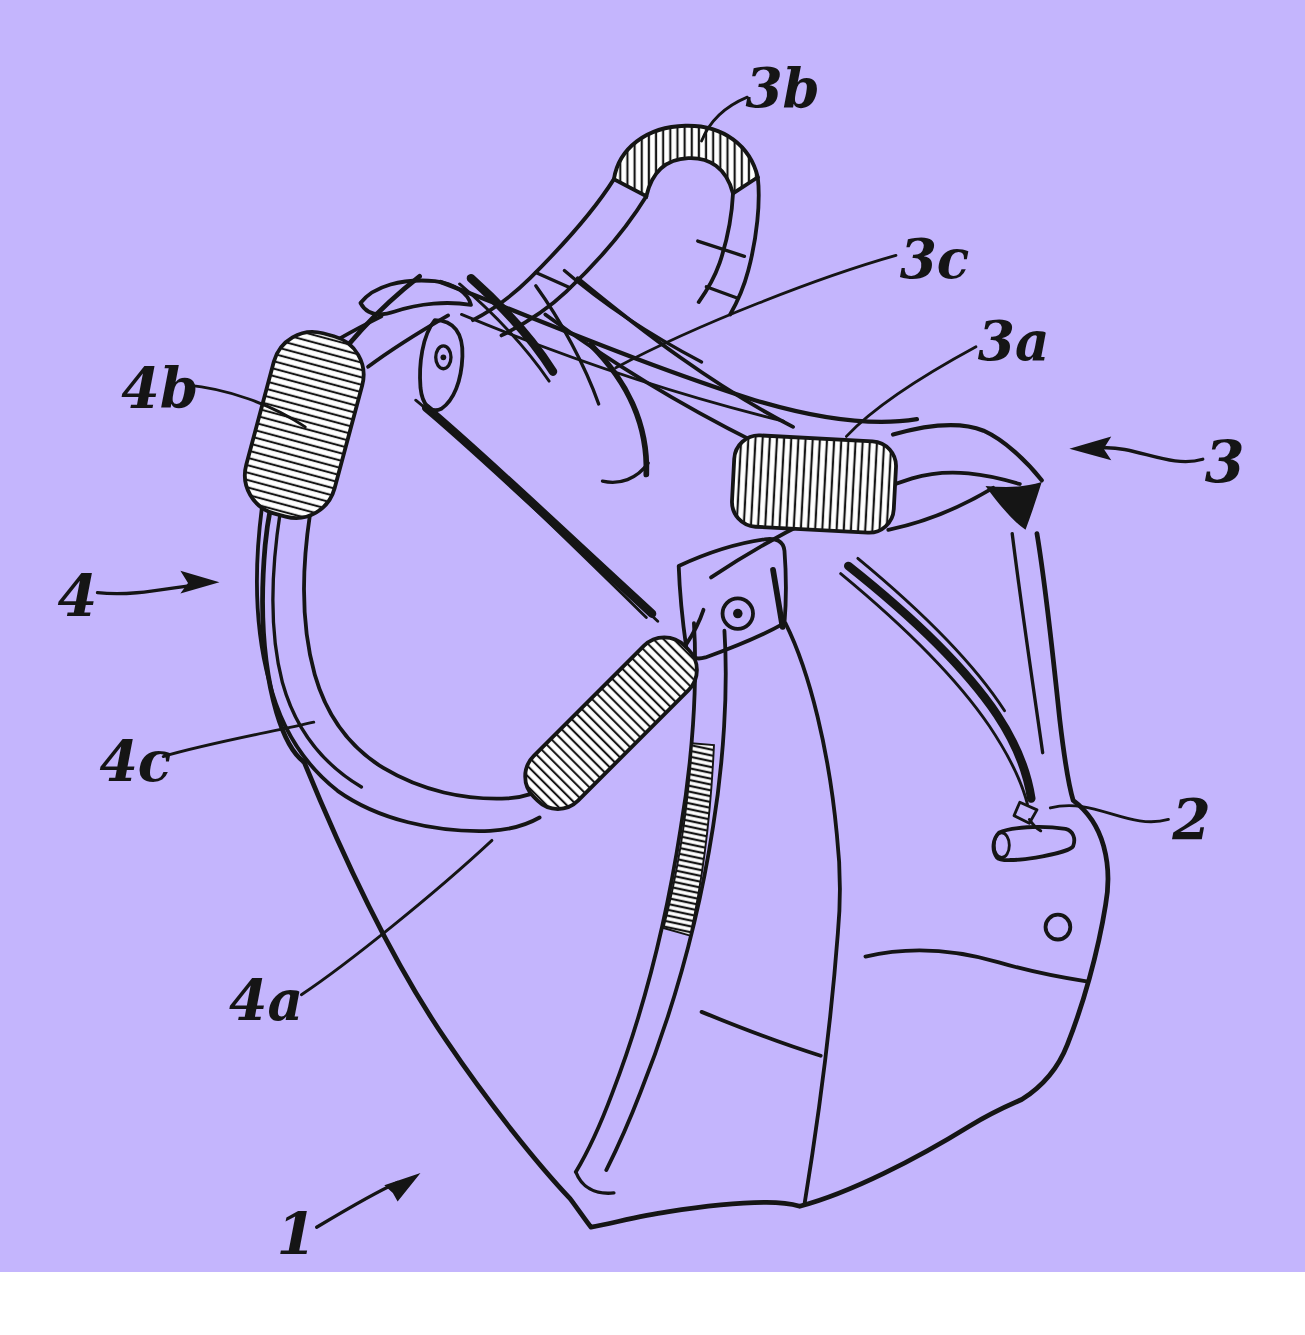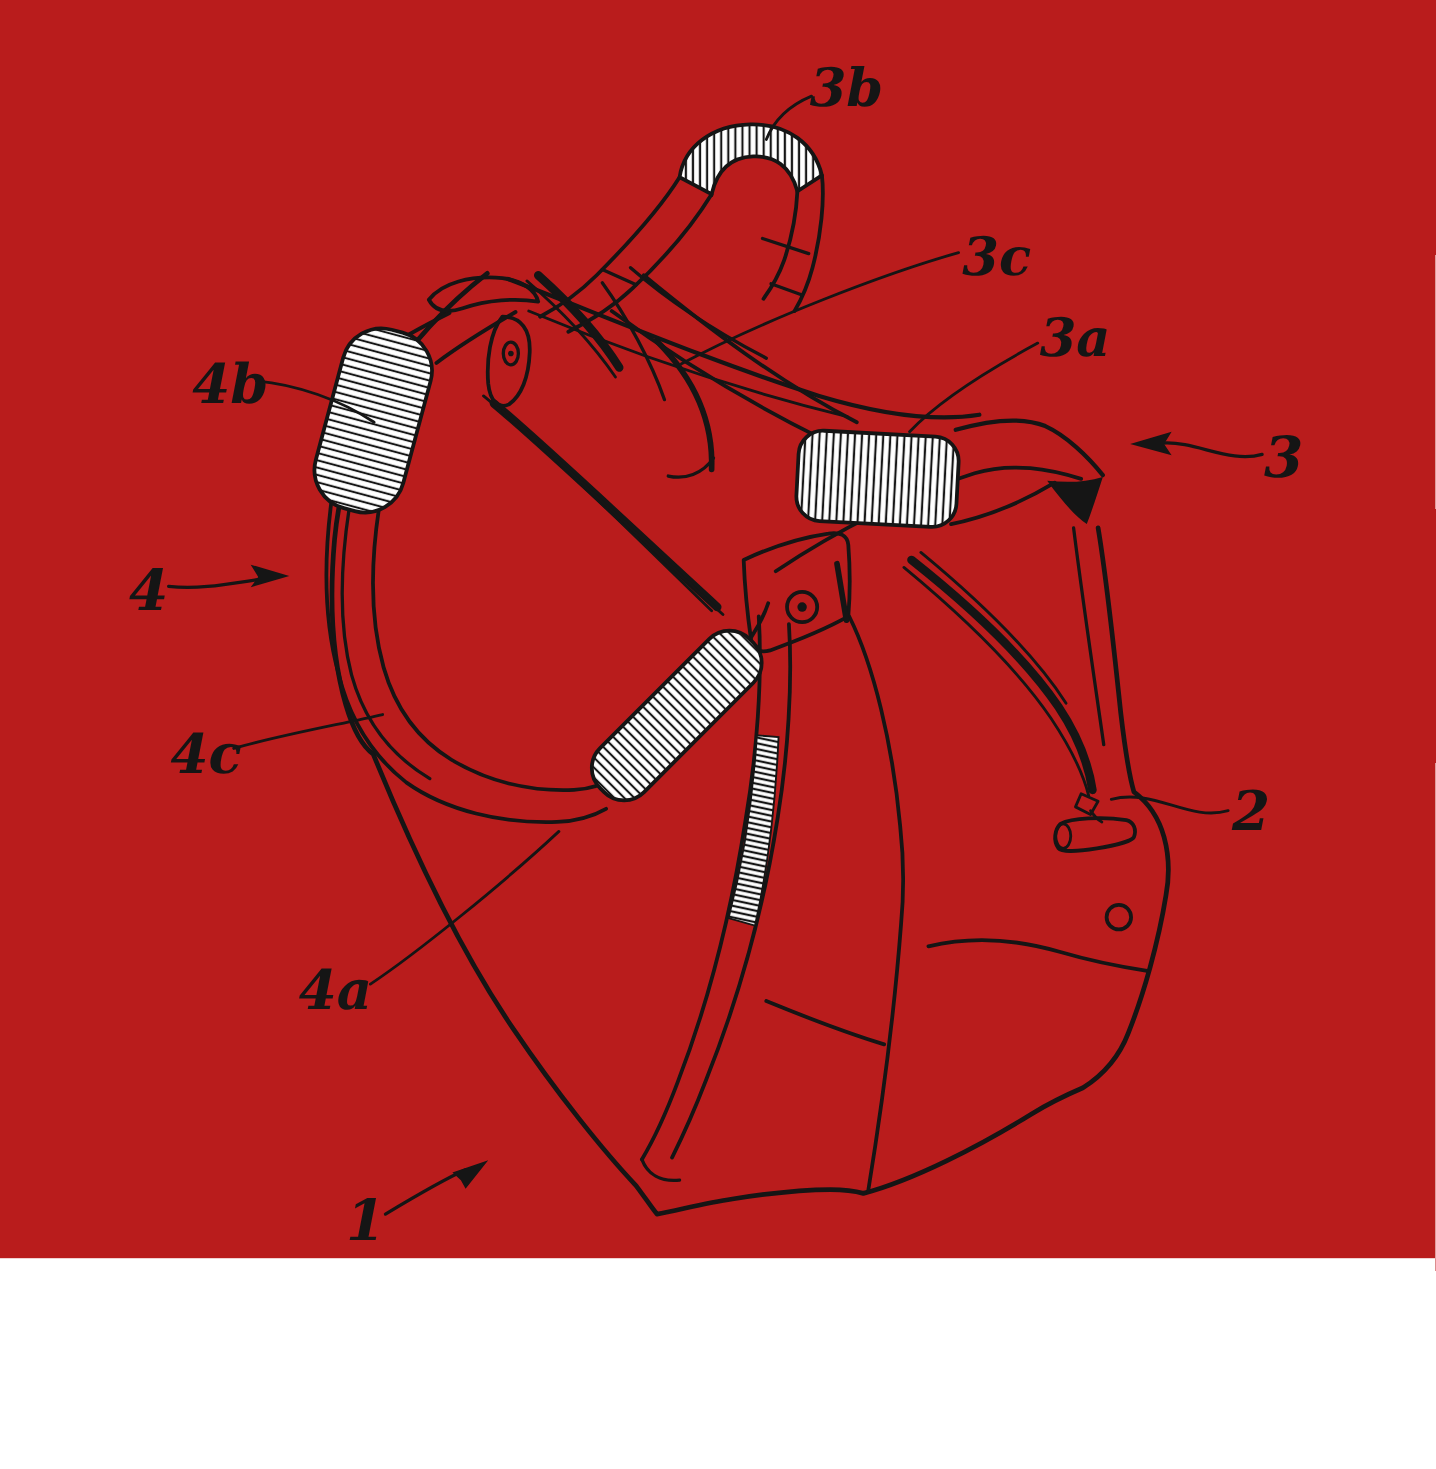--- a/index.html
+++ b/index.html
@@ -1,20 +1,20 @@
 <!DOCTYPE html>
 <html><head>
 <meta charset="utf-8">
 <style>
   html, body { margin: 0; padding: 0; background: #ffffff; }
   .stage {
     position: relative;
     width: 1305px;
-    height: 1144px;
-    background: #b91c1c;
+    height: 1272px;
+    background: #c4b5fd;
     overflow: hidden;
     font-family: "Liberation Serif", serif;
     text-decoration: underline;
   }
   svg { display: block; width: 100%; height: 100%; }
   .ink { stroke: #151515; fill: none; stroke-linecap: round; stroke-linejoin: round; }
   .ref-label {
     font-family: "DejaVu Serif", "Liberation Serif", serif;
     font-style: italic;
     font-weight: 700;

